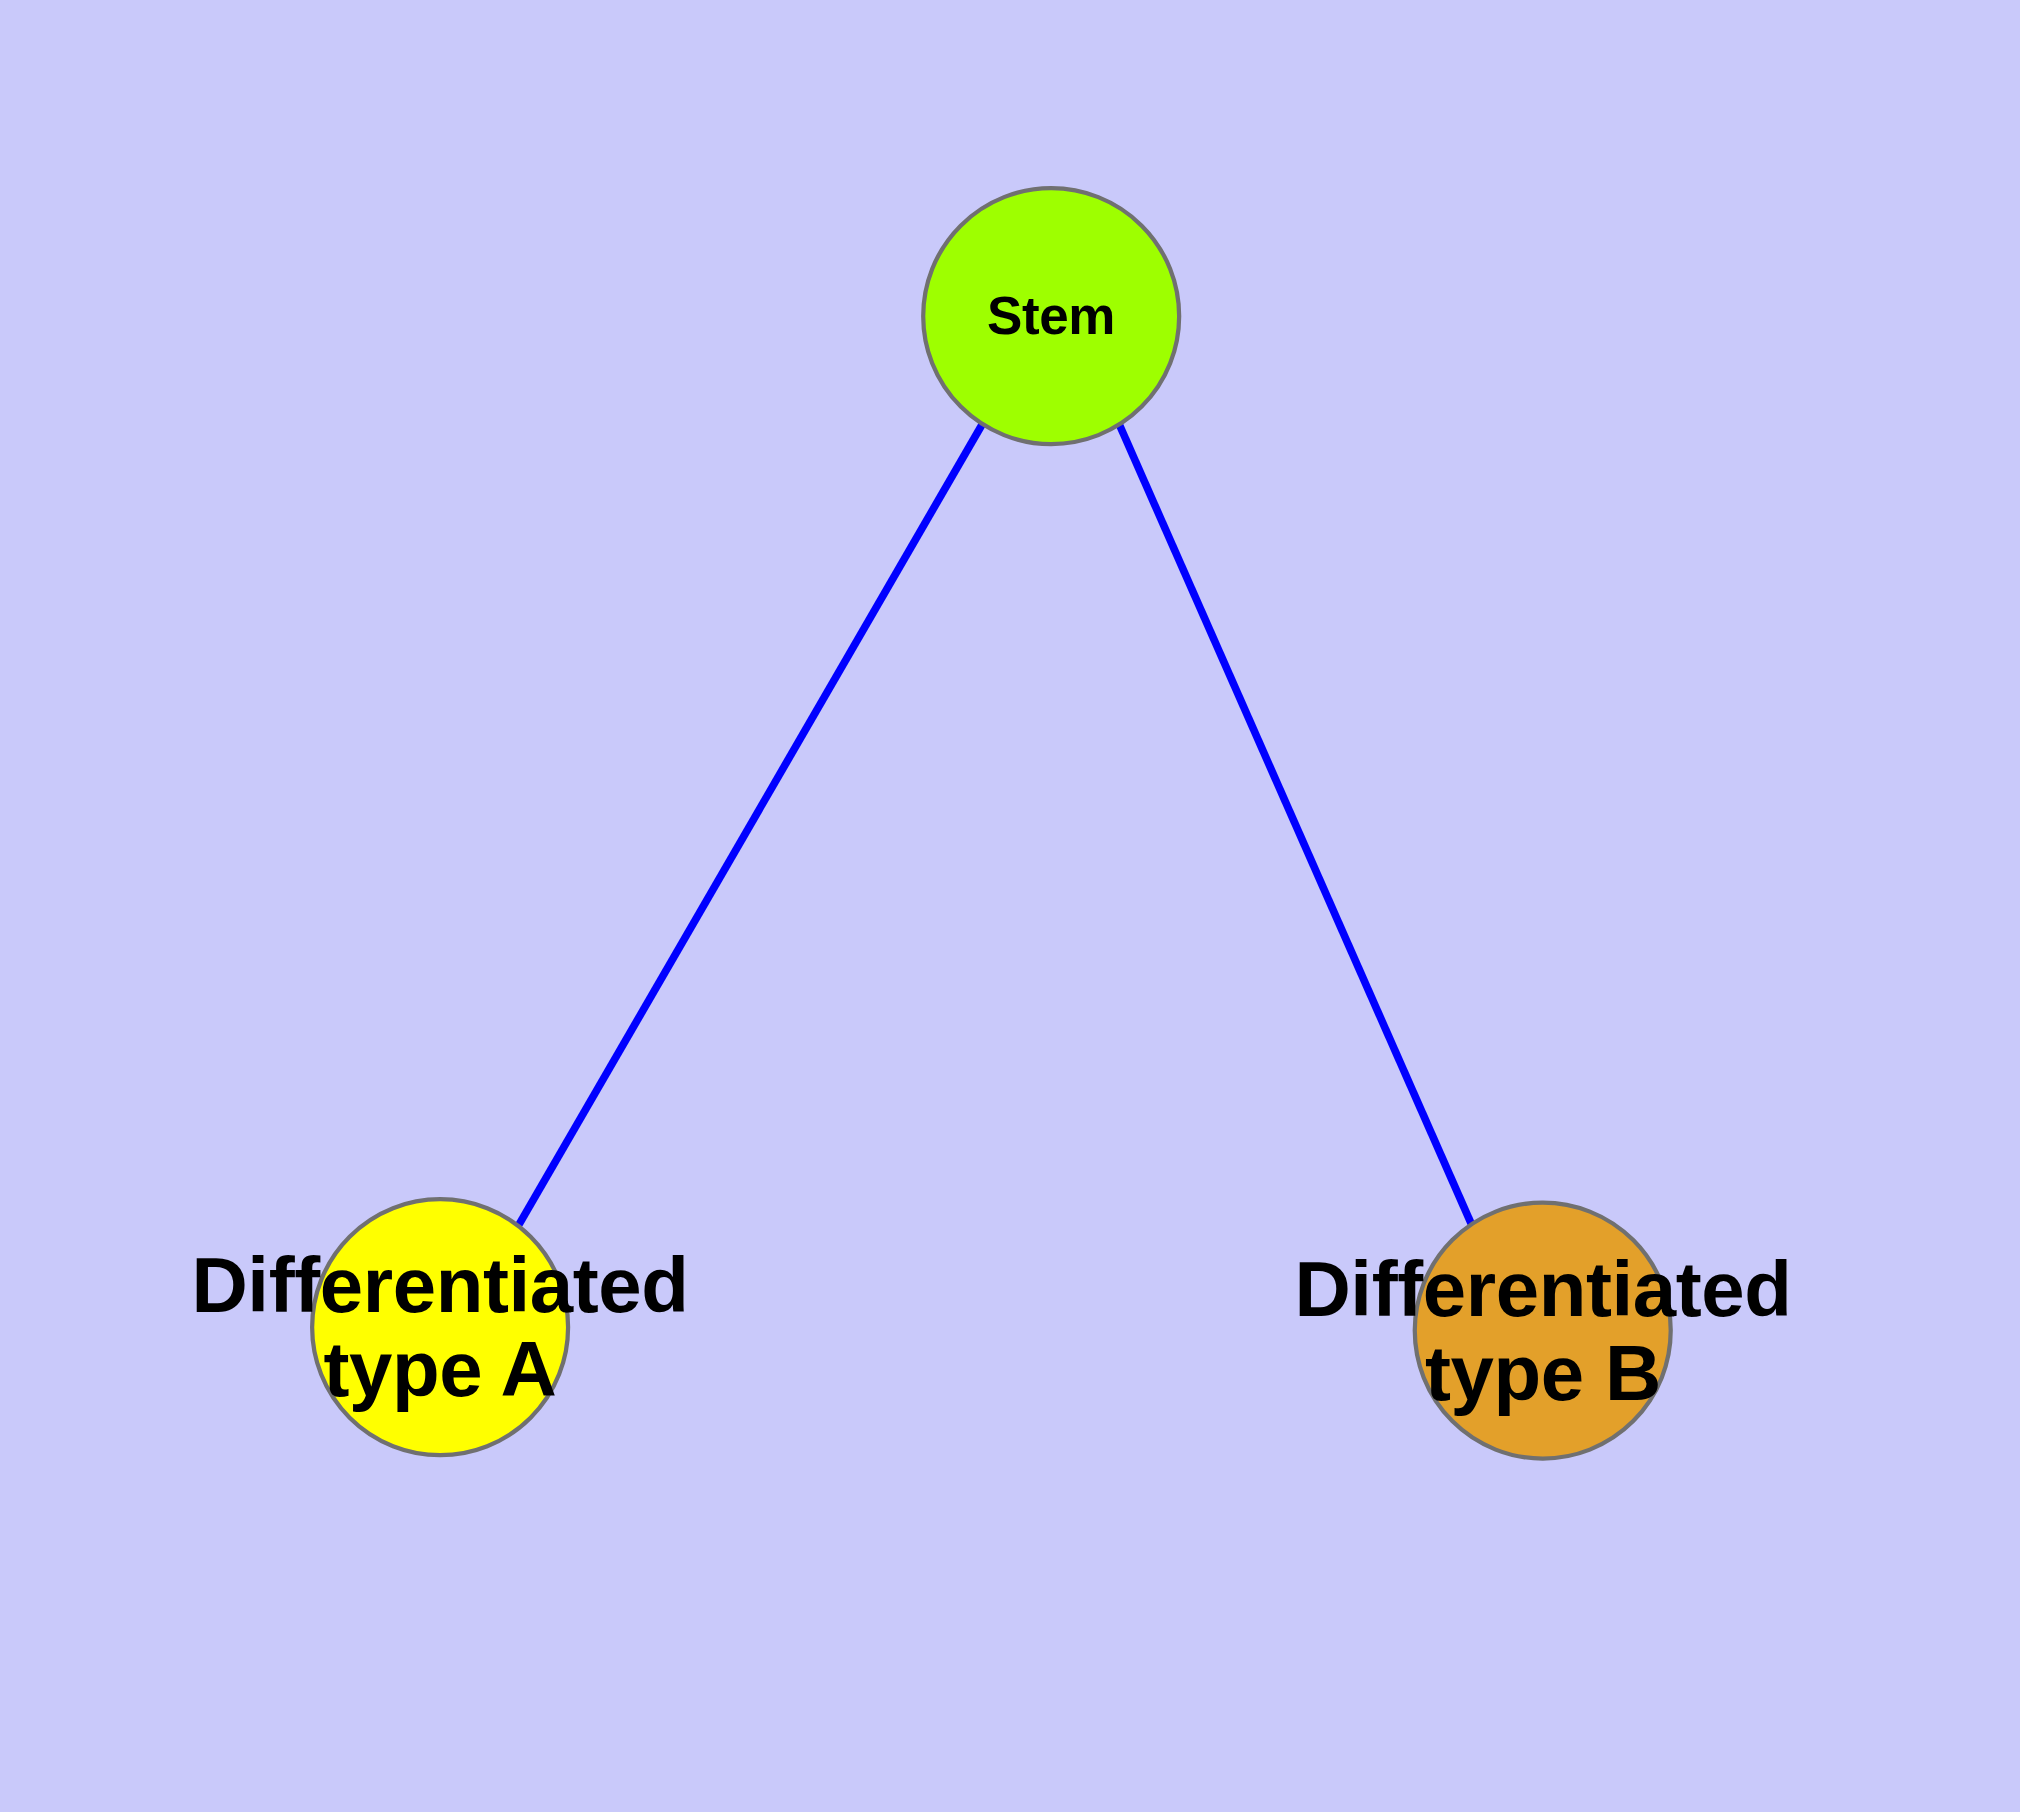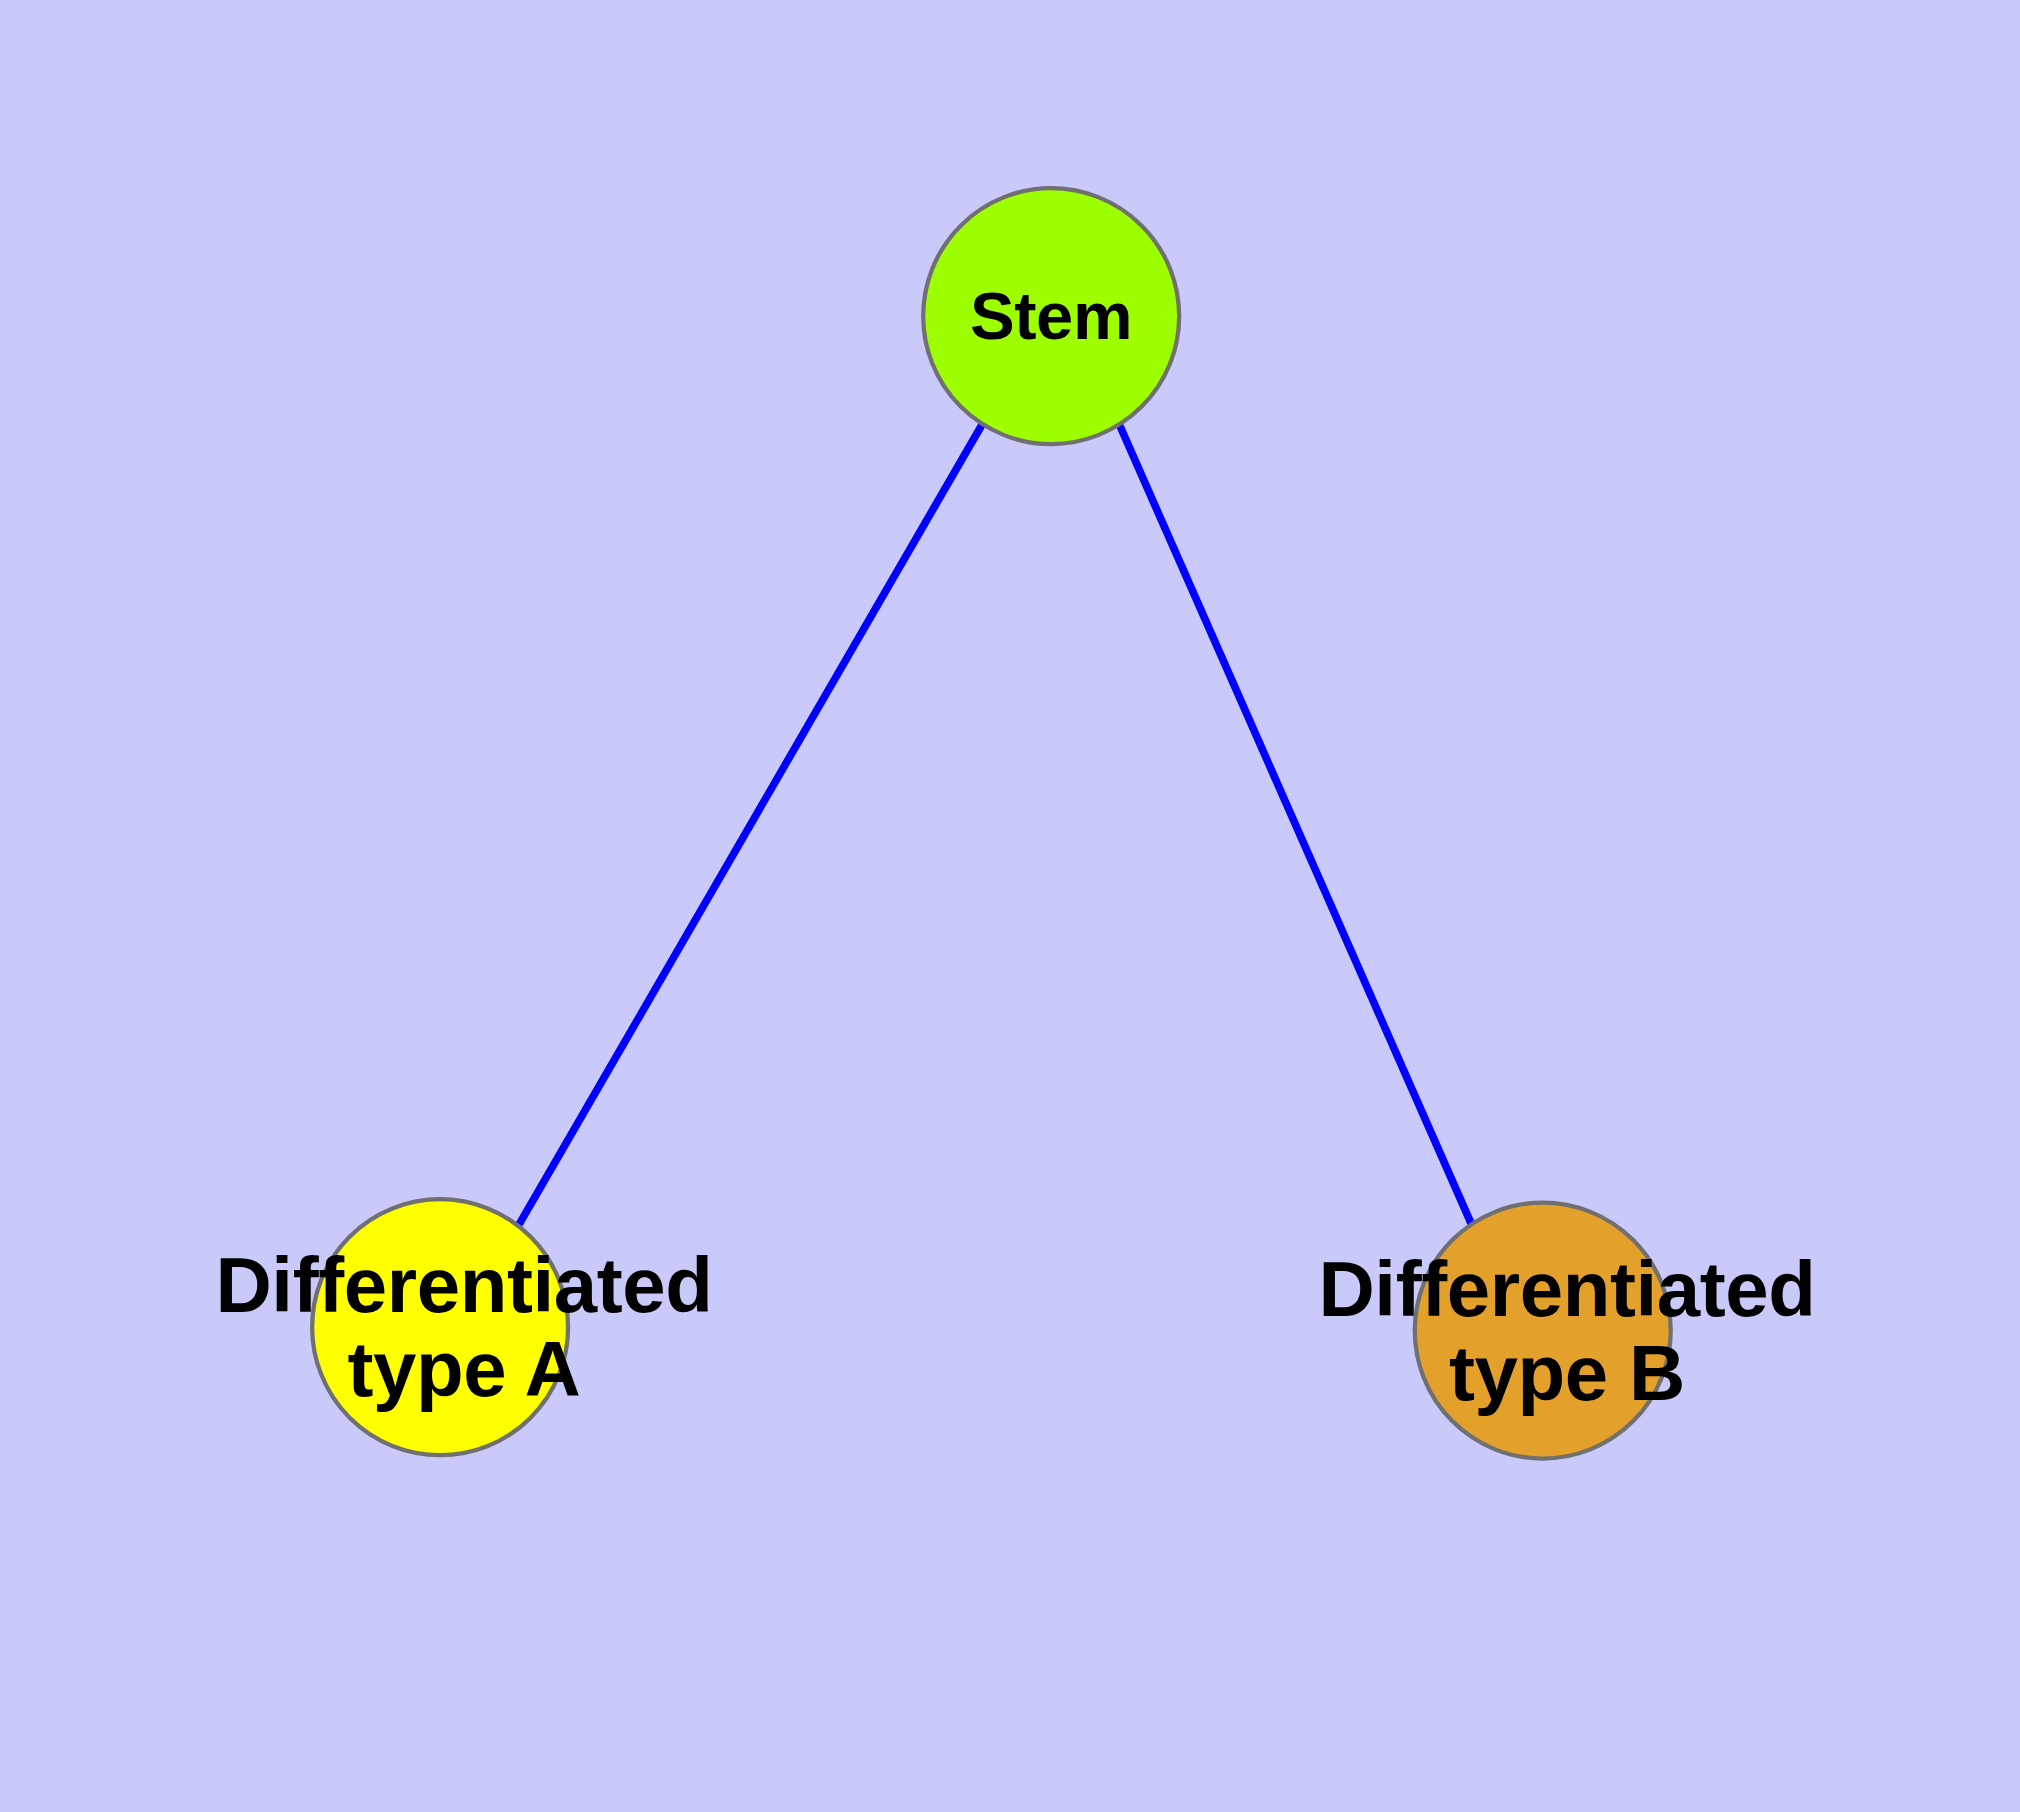--- a/index.html
+++ b/index.html
@@ -38,21 +38,20 @@
     line-height: 1.08;
     letter-spacing: -0.4px;
     pointer-events: none;
     transform: translate(-50%, -50%);
   }
   #label-stem {
     font-size: 81px;
   }
   #label-diff-a, #label-diff-b {
     font-size: 78px;
-    margin-left: 24px;
   }
 </style>
 </head>
 <body>
 
 <div id="canvas" style="width: 2021px; height: 1812px;">
 
   <div id="bg-rect" style="background: rgb(201, 201, 250);"></div>
 
   <svg id="graph-svg" viewBox="0 0 2384 2138">
@@ -60,21 +59,21 @@
       <line id="edge-0" x1="1159" y1="500" x2="612" y2="1445" stroke="#0000FF" stroke-width="9" stroke-linecap="butt"></line>
       <line id="edge-1" x1="1320" y1="500" x2="1737" y2="1447" stroke="#0000FF" stroke-width="9" stroke-linecap="butt"></line>
     </g>
     <g id="nodes-group">
       <circle id="node-0" cx="1240" cy="373" r="151" fill="#9EFF00" stroke="#707070" stroke-width="5"></circle>
       <circle id="node-1" cx="519" cy="1566" r="151" fill="#FFFF00" stroke="#707070" stroke-width="5"></circle>
       <circle id="node-2" cx="1820" cy="1570" r="151" fill="#E3A02A" stroke="#707070" stroke-width="5"></circle>
     </g>
   </svg>
 
-  <div class="node-label" id="label-stem" style="left: 1051px; top: 316px; font-size: 67px;">Stem</div>
+  <div class="node-label" id="label-stem" style="left: 1051px; top: 316px; font-size: 53px;">Stem</div>
 
   <div class="node-label" id="label-diff-a" style="left: 440px; top: 1327px; font-size: 78px;">Differentiated
 type A</div>
 
   <div class="node-label" id="label-diff-b" style="left: 1543px; top: 1331px; font-size: 78px;">Differentiated
 type B</div>
 
 </div>
 
 

